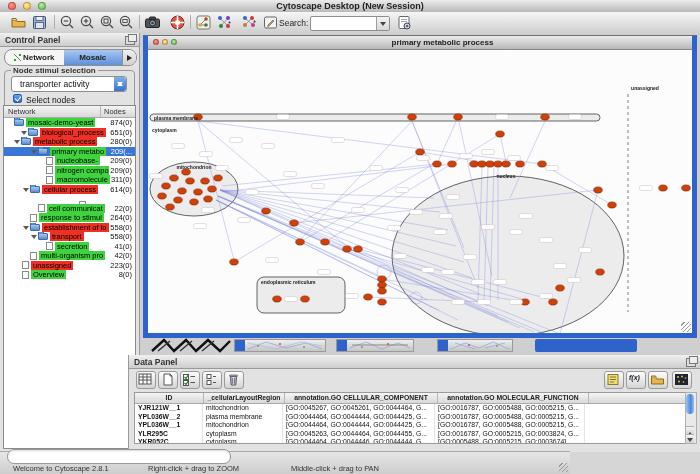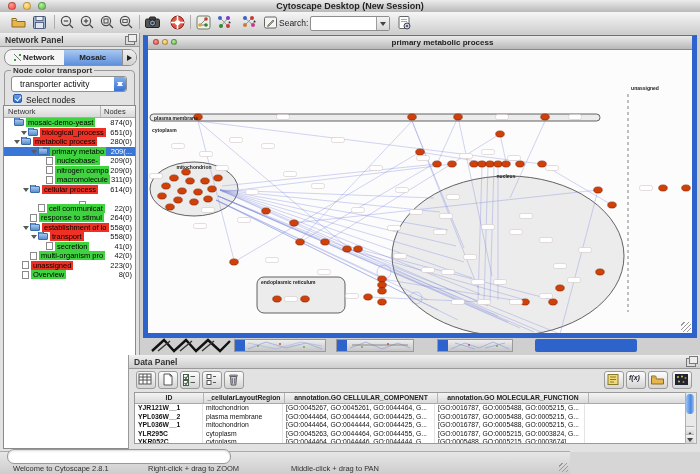--- a/index.html
+++ b/index.html
@@ -221,30 +221,30 @@
         <rect x="3" y="2.5" width="10" height="12" rx="1" fill="#fdfdfd" stroke="#666"></rect>
         <line x1="5" y1="5.5" x2="11" y2="5.5" stroke="#9ab" stroke-width="1"></line>
         <line x1="5" y1="7.5" x2="11" y2="7.5" stroke="#9ab" stroke-width="1"></line>
         <circle cx="11" cy="12" r="3" fill="#c8cede" stroke="#445"></circle>
         <circle cx="11" cy="12" r="1.1" fill="#445"></circle>
       </svg>
   </div>
 
   <div id="control-panel">
     <div class="panel-head">
-      <span class="ptitle">Network Panel</span>
+      <span class="ptitle">Control Panel</span>
       <span class="float-ico"></span>
     </div>
     <div id="cp-tabs">
       <div class="cp-tab"><span class="net-glyph"></span><span>Network</span></div>
       <div class="cp-tab active"><span>Mosaic</span></div>
       <div id="cp-tab-arrow"></div>
     </div>
     <div id="group-box">
-      <span id="group-title">Node color transport</span>
+      <span id="group-title">Node stimul selection</span>
       <div id="cp-dropdown">
         <span class="ddv">transporter activity</span>
         <span class="stepper"></span>
       </div>
       <div id="select-row">
         <span id="cbx"></span>
         <span id="select-label">Select nodes</span>
       </div>
     </div>
     <div id="tree-box">

